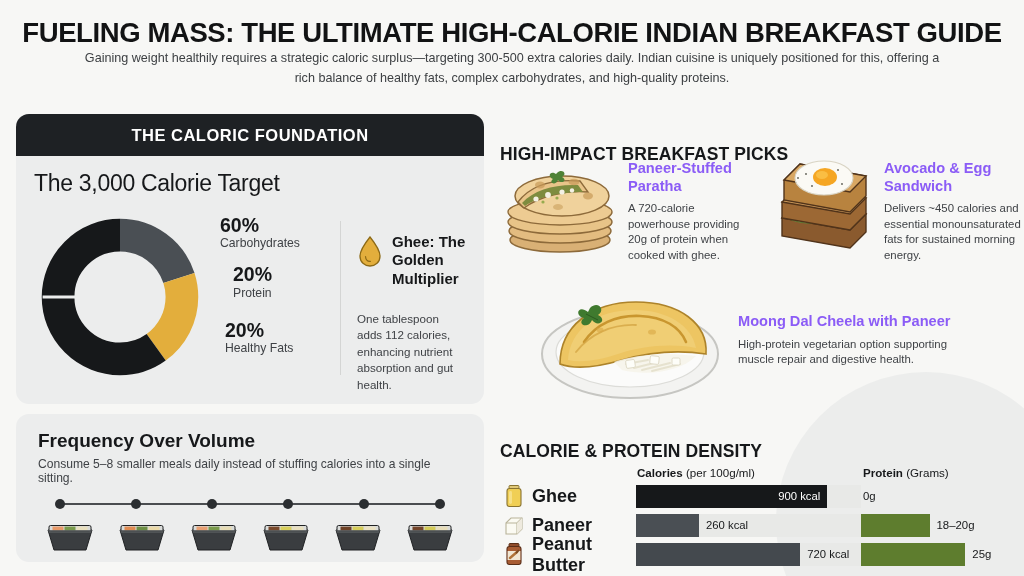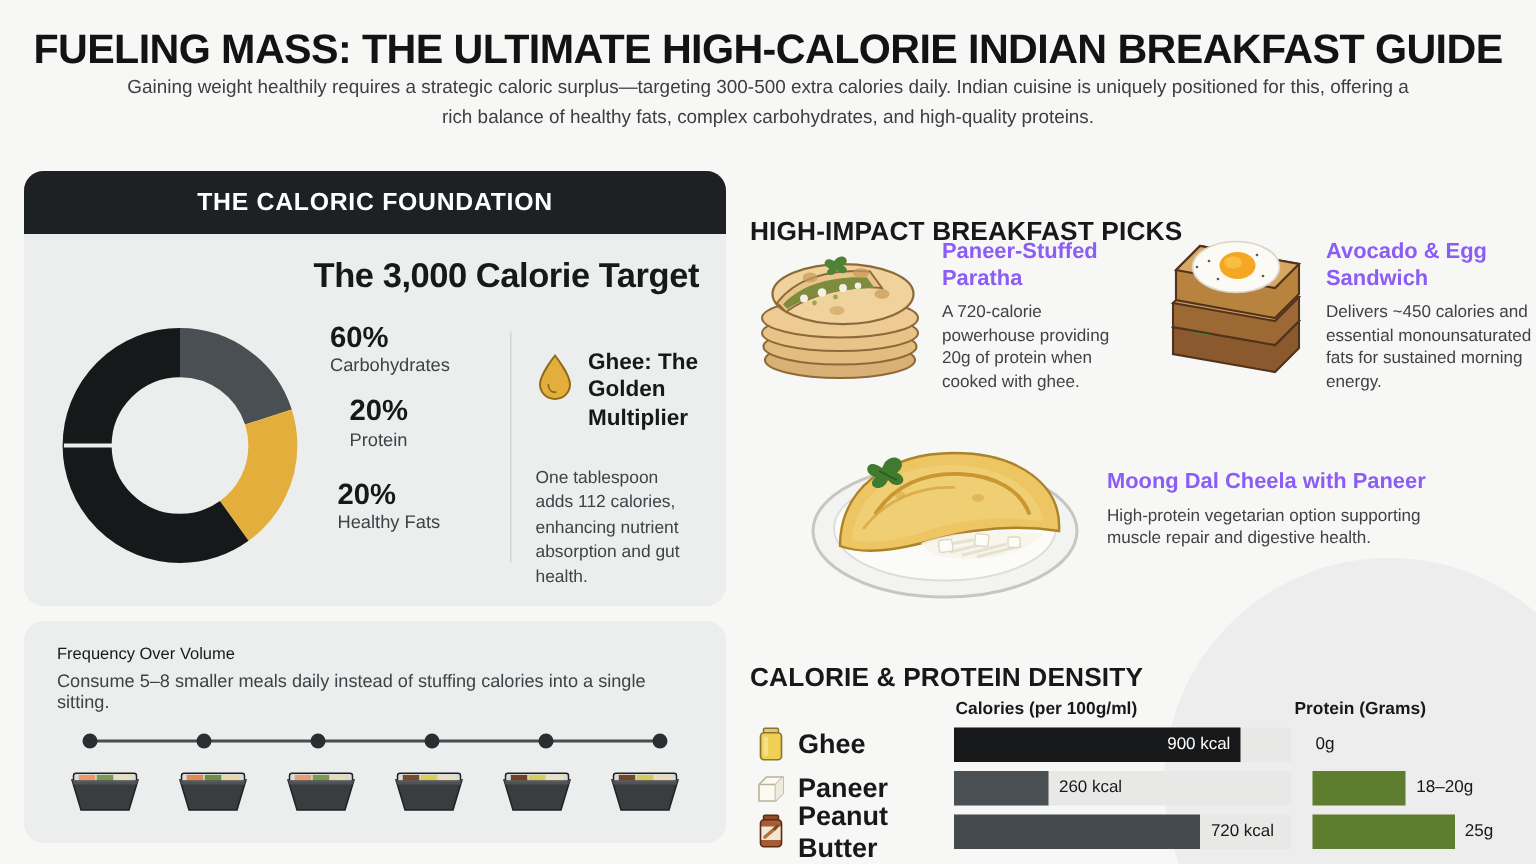--- a/index.html
+++ b/index.html
@@ -36,21 +36,21 @@
     width: 468px; height: 290px;
     background: #eceded; border-radius: 13px; overflow: hidden; z-index: 2;
   }
   .panel-head {
     height: 42px; background: #1e2124; color: #ffffff;
     display: flex; align-items: center; justify-content: center;
     font-size: 16.5px; font-weight: bold; letter-spacing: 0.5px;
   }
   .panel-body { padding: 14px 18px 0; }
   .target-title {
-    text-align: right; font-size: 23px; font-weight: bold;
+    text-align: left; font-size: 23px; font-weight: normal;
     color: #16181a; letter-spacing: -0.3px;
   }
   .macro-row { display: flex; margin-top: 14px; }
 
   .donut-wrap { width: 172px; height: 172px; position: relative; flex: 0 0 172px; }
   .donut { width: 100%; height: 100%; display: block; }
 
   .macro-labels { flex: 0 0 130px; padding-left: 14px; padding-top: 4px; }
   .macro-item { margin-bottom: 13px; }
   .macro-item.i1 { margin-left: 0px; }
@@ -66,21 +66,21 @@
   .drop-icon { flex: 0 0 26px; margin-top: 2px; }
   .ghee-title { font-size: 15px; font-weight: bold; color: #16181a; line-height: 1.22; }
   .ghee-desc { font-size: 11.6px; color: #3f4246; line-height: 1.42; margin-top: 23px; }
 
   .panel-freq {
     position: absolute; left: 16px; top: 414px;
     width: 468px; height: 148px;
     background: #eceded; border-radius: 13px; z-index: 2;
     padding: 16px 22px 0;
   }
-  .freq-title { font-size: 11px; font-weight: normal; color: #16181a; }
+  .freq-title { font-size: 19px; font-weight: bold; color: #16181a; }
   .freq-sub { font-size: 12.1px; color: #3f4246; margin-top: 5px; }
   .timeline { position: relative; margin-top: 14px; height: 10px; }
   .timeline-line {
     position: absolute; left: 22px; right: 22px; top: 4px; height: 2px; background: #4a4d50;
   }
   .timeline-dots { position: absolute; left: 0; right: 0; top: 0; display: flex; justify-content: space-between; padding: 0 17px; }
   .tl-dot { width: 10px; height: 10px; border-radius: 50%; background: #2b2e31; }
   .meals { display: flex; justify-content: space-between; margin-top: 8px; padding: 0 2px; }
   .meal-box { width: 60px; height: 36px; }
 
@@ -106,37 +106,37 @@
   #pick2 .pick-text { left: 112px; top: 8px; width: 140px; }
   #pick3 { left: 530px; top: 280px; width: 470px; }
   #pick3 .pick-img { left: 0; top: 0; width: 210px; height: 128px; }
   #pick3 .pick-text { left: 208px; top: 33px; width: 230px; }
 
   
   .density { position: absolute; left: 500px; top: 466px; width: 510px; z-index: 3; }
   .dens-heads { position: relative; height: 17px; }
   .dens-h { position: absolute; font-size: 11.6px; color: #16181a; }
   .dens-h b { font-weight: bold; }
-  .dens-h span { font-weight: bold; }
+  .dens-h span { font-weight: normal; }
   #h-cal { left: 137px; }
   #h-pro { left: 363px; }
 
   .dens-row { display: flex; align-items: center; height: 27px; margin-bottom: 2px; }
   .dens-icon { flex: 0 0 28px; display: flex; justify-content: center; }
   .dens-label { flex: 0 0 108px; font-size: 18px; font-weight: bold; color: #16181a; padding-left: 4px; }
   .cal-track {
     position: relative; flex: 0 0 225px; height: 23px;
     background: #e8e9e7;
   }
   .cal-fill { position: absolute; left: 0; top: 0; height: 100%; }
   .cal-val {
     position: absolute; top: 0; height: 23px; line-height: 23px;
     font-size: 11.3px; white-space: nowrap;
   }
-  .pro-area { position: relative; flex: 1; height: 23px; margin-left: 14px; }
+  .pro-area { position: relative; flex: 1; height: 23px; }
   .pro-fill { position: absolute; left: 0; top: 0; height: 100%; background: #5e7d2e; }
   .pro-val { position: absolute; top: 0; height: 23px; line-height: 23px; font-size: 11.4px; color: #16181a; white-space: nowrap; }
 </style>
 </head>
 <body>
 
 <div class="page">
 
   <div class="corner-circle"></div>
 

